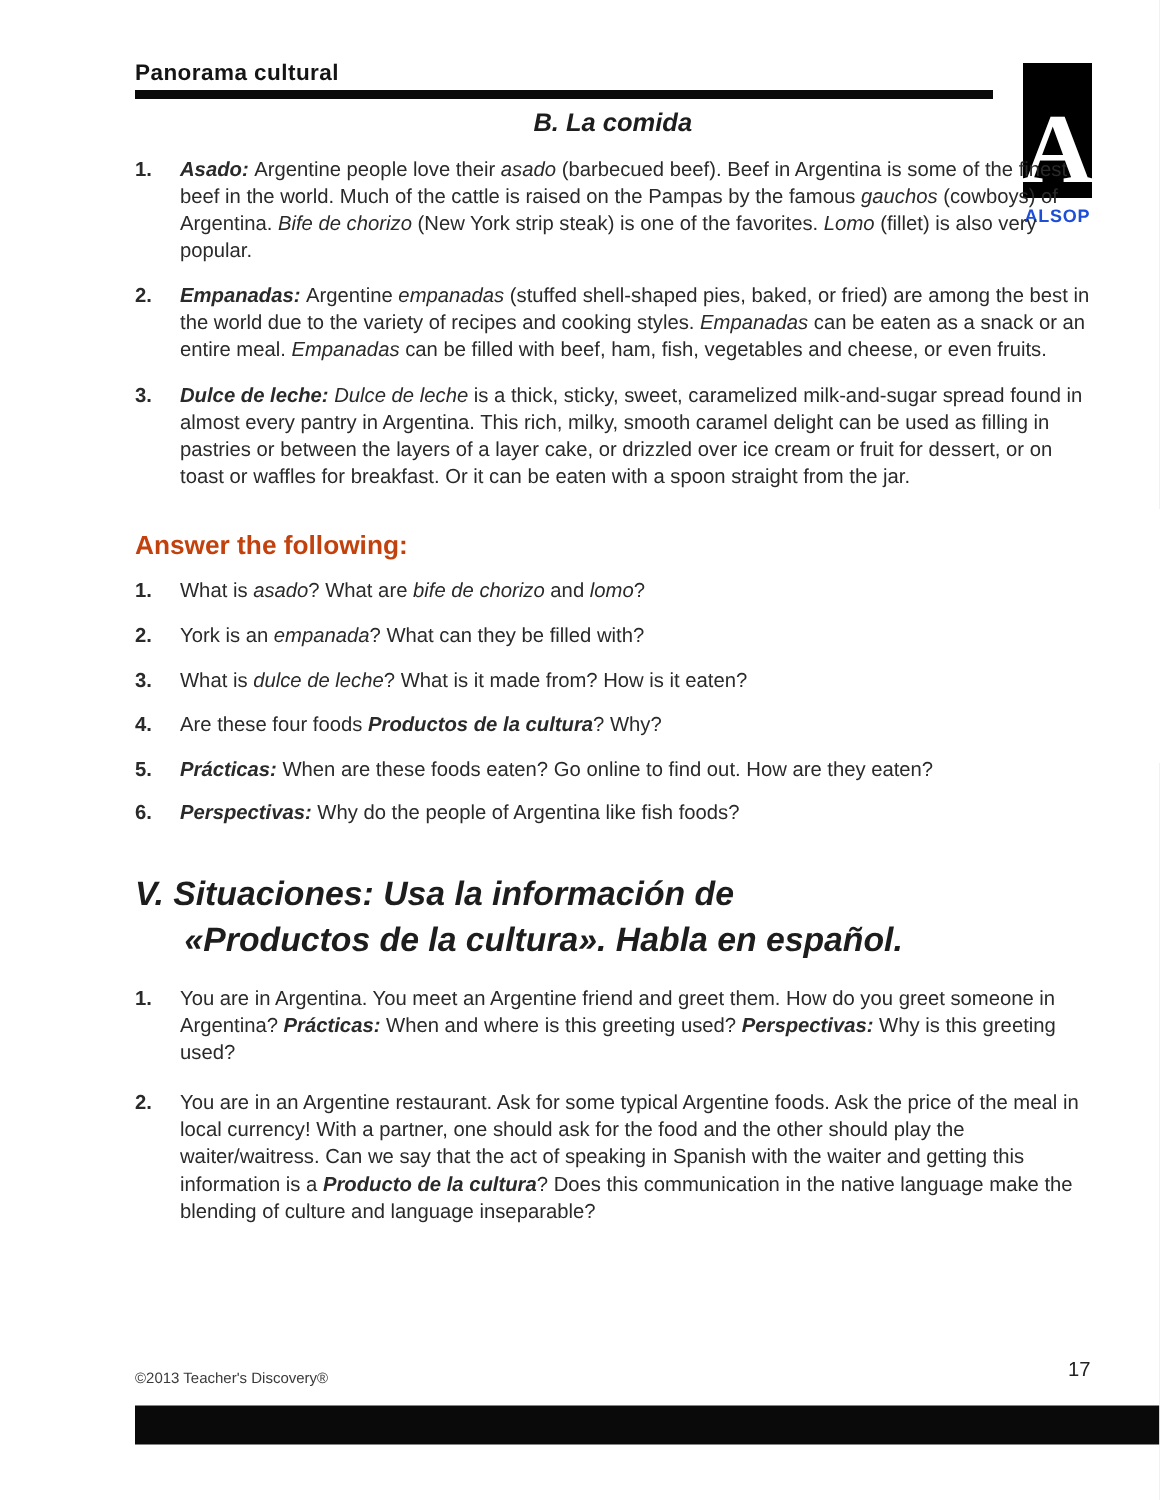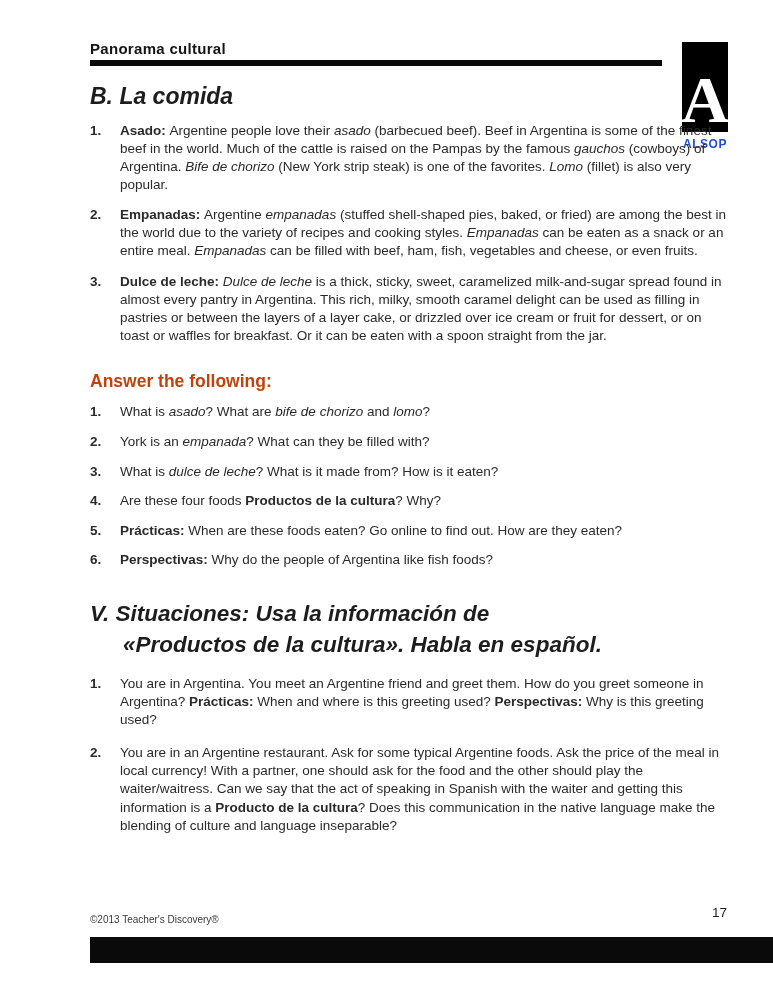--- a/index.html
+++ b/index.html
@@ -26,40 +26,41 @@
     letter-spacing: 0.3px;
     color: #151515;
   }
   .header-rule {
     height: 6px;
     background: #0a0a0a;
     width: 572px;
     margin-top: 3px;
   }
   .section-title {
-    font-size: 23px;
+    font-size: 17px;
     font-weight: bold;
     font-style: italic;
-    margin-top: 17px;
+    margin-top: 6px;
     color: #1d1d1d;
+    text-align: center;
   }
   .list-row {
     display: flex;
     margin-top: 12px;
     font-size: 13.5px;
     line-height: 1.34;
   }
   .num {
     flex: 0 0 30px;
     width: 30px;
     font-weight: bold;
   }
   .item-text { flex: 1; }
   .run-i { font-style: italic; }
-  .run-bi { font-weight: bold; }
+  .run-bi { font-weight: bold; font-style: italic; }
   .answer-title {
     font-size: 17.5px;
     font-weight: bold;
     margin-top: 26px;
     margin-bottom: 2px;
     color: #c2410c;
   }
   .question-list .list-row { margin-top: 11.5px; }
   .situaciones-title {
     margin-top: 30px;

